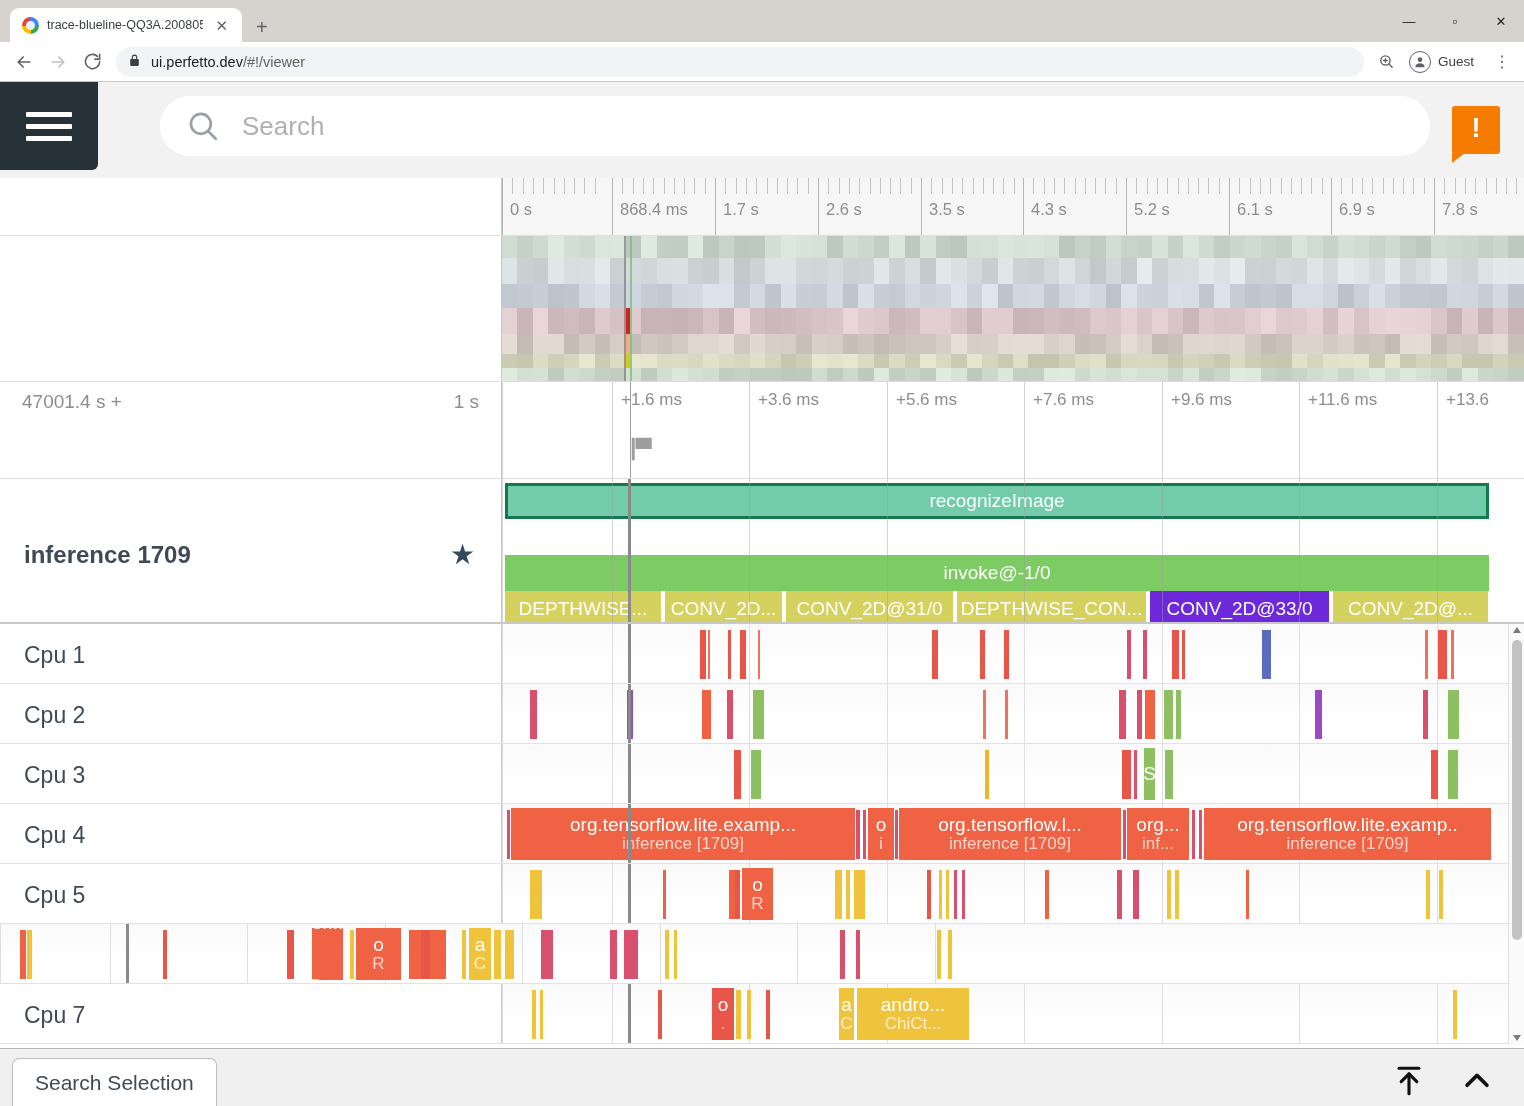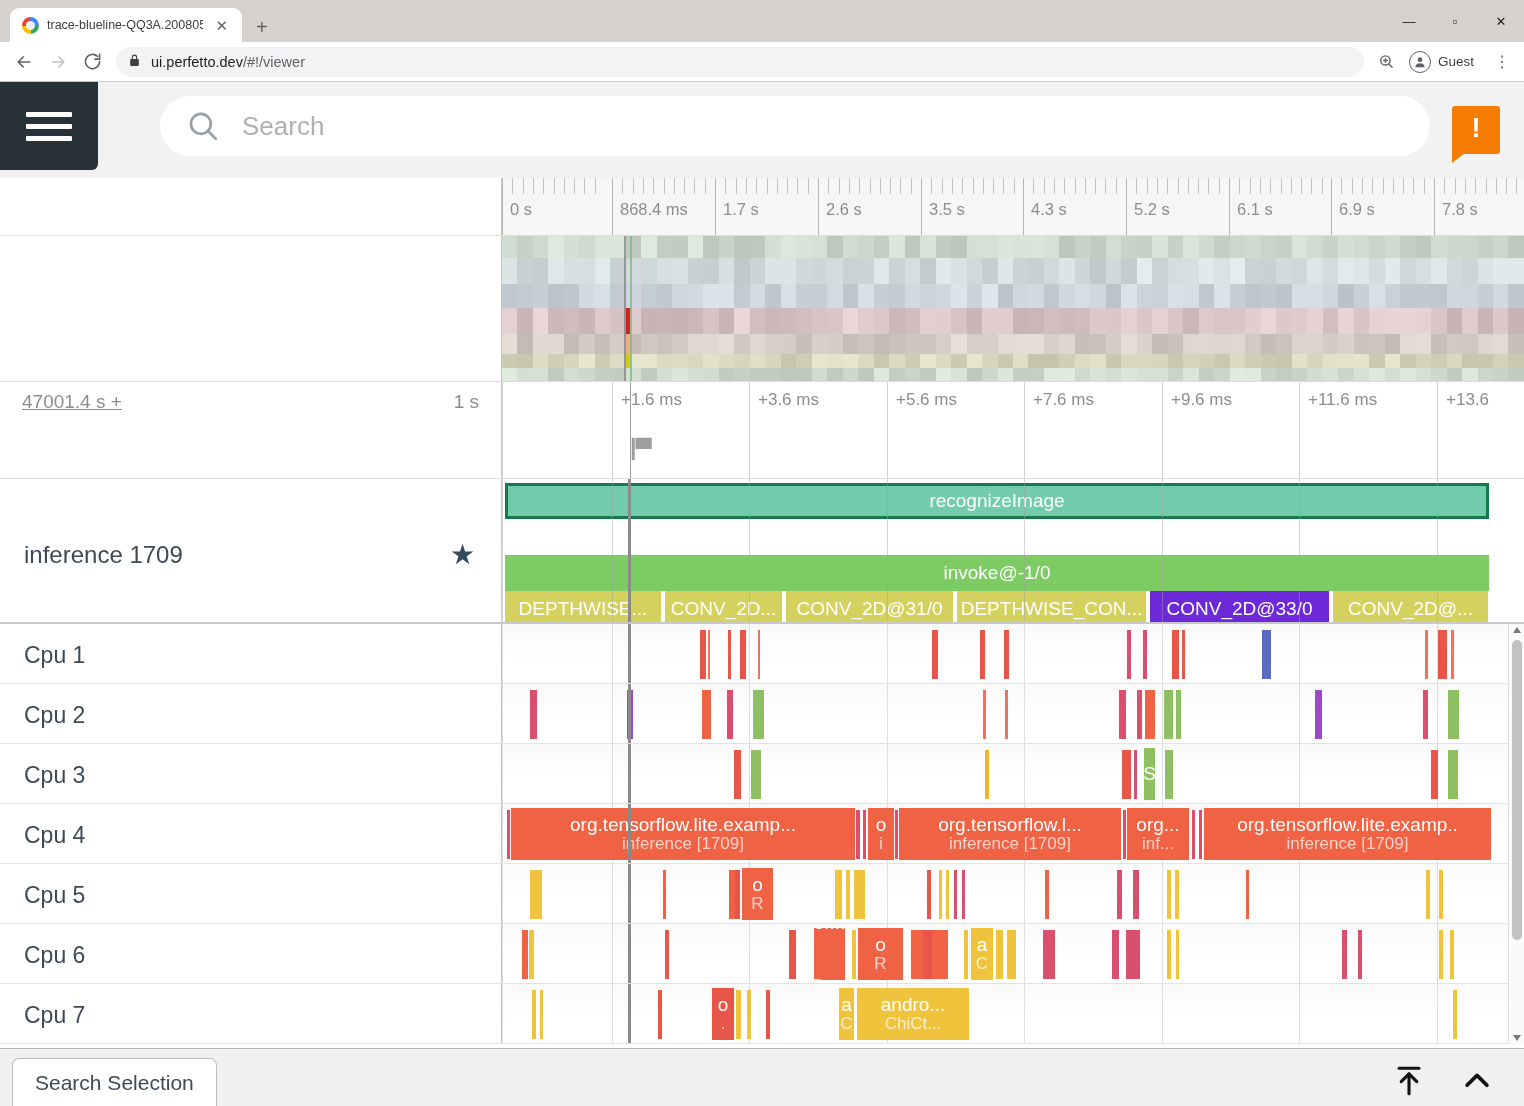--- a/index.html
+++ b/index.html
@@ -91,32 +91,32 @@
     white-space:nowrap; }
 
   .overview { height:145px; display:flex; }
   .overview-left { width:502px; background:#fff; border-right:1px solid #c7c7c7; }
   .overview-right { flex:1 1 auto; position:relative; overflow:hidden; }
   .ovband { position:absolute; left:0; right:0; }
 
   .offsets-row { height:98px; display:flex; border-top:1px solid #dcdcdc;
      border-bottom:1px solid #dcdcdc; }
   .offsets-left { width:502px; position:relative; border-right:1px solid #c7c7c7; background:#fff; }
-  .offset-abs { position:absolute; left:22px; top:9px; font-size:19px; color:#8d8d8d;text-decoration:underline; }
+  .offset-abs { position:absolute; left:22px; top:9px; font-size:19px; color:#8d8d8d; }
   .offset-span { position:absolute; right:22px; top:9px; font-size:19px; color:#8d8d8d; }
   .offsets-right { flex:1 1 auto; position:relative; overflow:hidden; background:#fff; }
   .off-line { position:absolute; top:0; bottom:0; width:1px; background:#d2d2d2; }
   .off-label { position:absolute; top:8px; font-size:17px; color:#8d8d8d; padding-left:9px;
     white-space:nowrap; }
   .flagmark { position:absolute; top:52px; }
 
   
   .thread-row { display:flex; height:145px; border-bottom:2px solid #c8c8c8; background:#fff; }
   .thread-left { width:502px; position:relative; border-right:1px solid #c7c7c7; }
-  .thread-name { position:absolute; left:24px; top:62px; font-size:24px; color:#3f4a56; }
+  .thread-name { position:absolute; left:24px; top:62px; font-size:24px; color:#3f4a56;font-weight:bold; }
   .star { position:absolute; right:26px; top:62px; color:#34495e; font-size:28px; line-height:1;
     cursor:pointer; }
   .thread-right { flex:1 1 auto; position:relative; overflow:hidden; background:#fff; }
   .slice { position:absolute; display:flex; align-items:center; justify-content:center;
     color:#fff; font-size:19px; white-space:nowrap; overflow:hidden; cursor:pointer; }
   .slice.sel { border:3px solid #16794d; }
 
   
   .cpuscroll { position:relative; overflow:hidden; }
   .cpu-row { display:flex; height:60px; border-bottom:1px solid #e2e2e2; }
@@ -1075,23 +1075,20 @@
             <div class="cs" style="left: 631px; width: 6px; background: rgb(217, 79, 110);"></div>
             <div class="cs" style="left: 665px; width: 4px; background: rgb(240, 195, 60);"></div>
             <div class="cs" style="left: 673px; width: 4px; background: rgb(240, 195, 60);"></div>
             <div class="cs" style="left: 744px; width: 3px; background: rgb(239, 98, 67);"></div>
             <div class="cs" style="left: 924px; width: 4px; background: rgb(240, 195, 60);"></div>
             <div class="cs" style="left: 937px; width: 4px; background: rgb(240, 195, 60);"></div>
             <div class="cursor-line" style="left: 126px;"></div>
           </div>
         </div>
         <div class="cpu-row">
-          <div class="cpu-left">
-            <span class="cpu-name">Cpu 6</span>
-          </div>
           <div class="cpu-right">
             <div class="gl" style="left: 0px;"></div>
             <div class="gl" style="left: 110px;"></div>
             <div class="gl" style="left: 247px;"></div>
             <div class="gl" style="left: 385px;"></div>
             <div class="gl" style="left: 522px;"></div>
             <div class="gl" style="left: 660px;"></div>
             <div class="gl" style="left: 797px;"></div>
             <div class="gl" style="left: 935px;"></div>
             <div class="cs" style="left: 20px; width: 6px; background: rgb(239, 98, 67);"></div>

